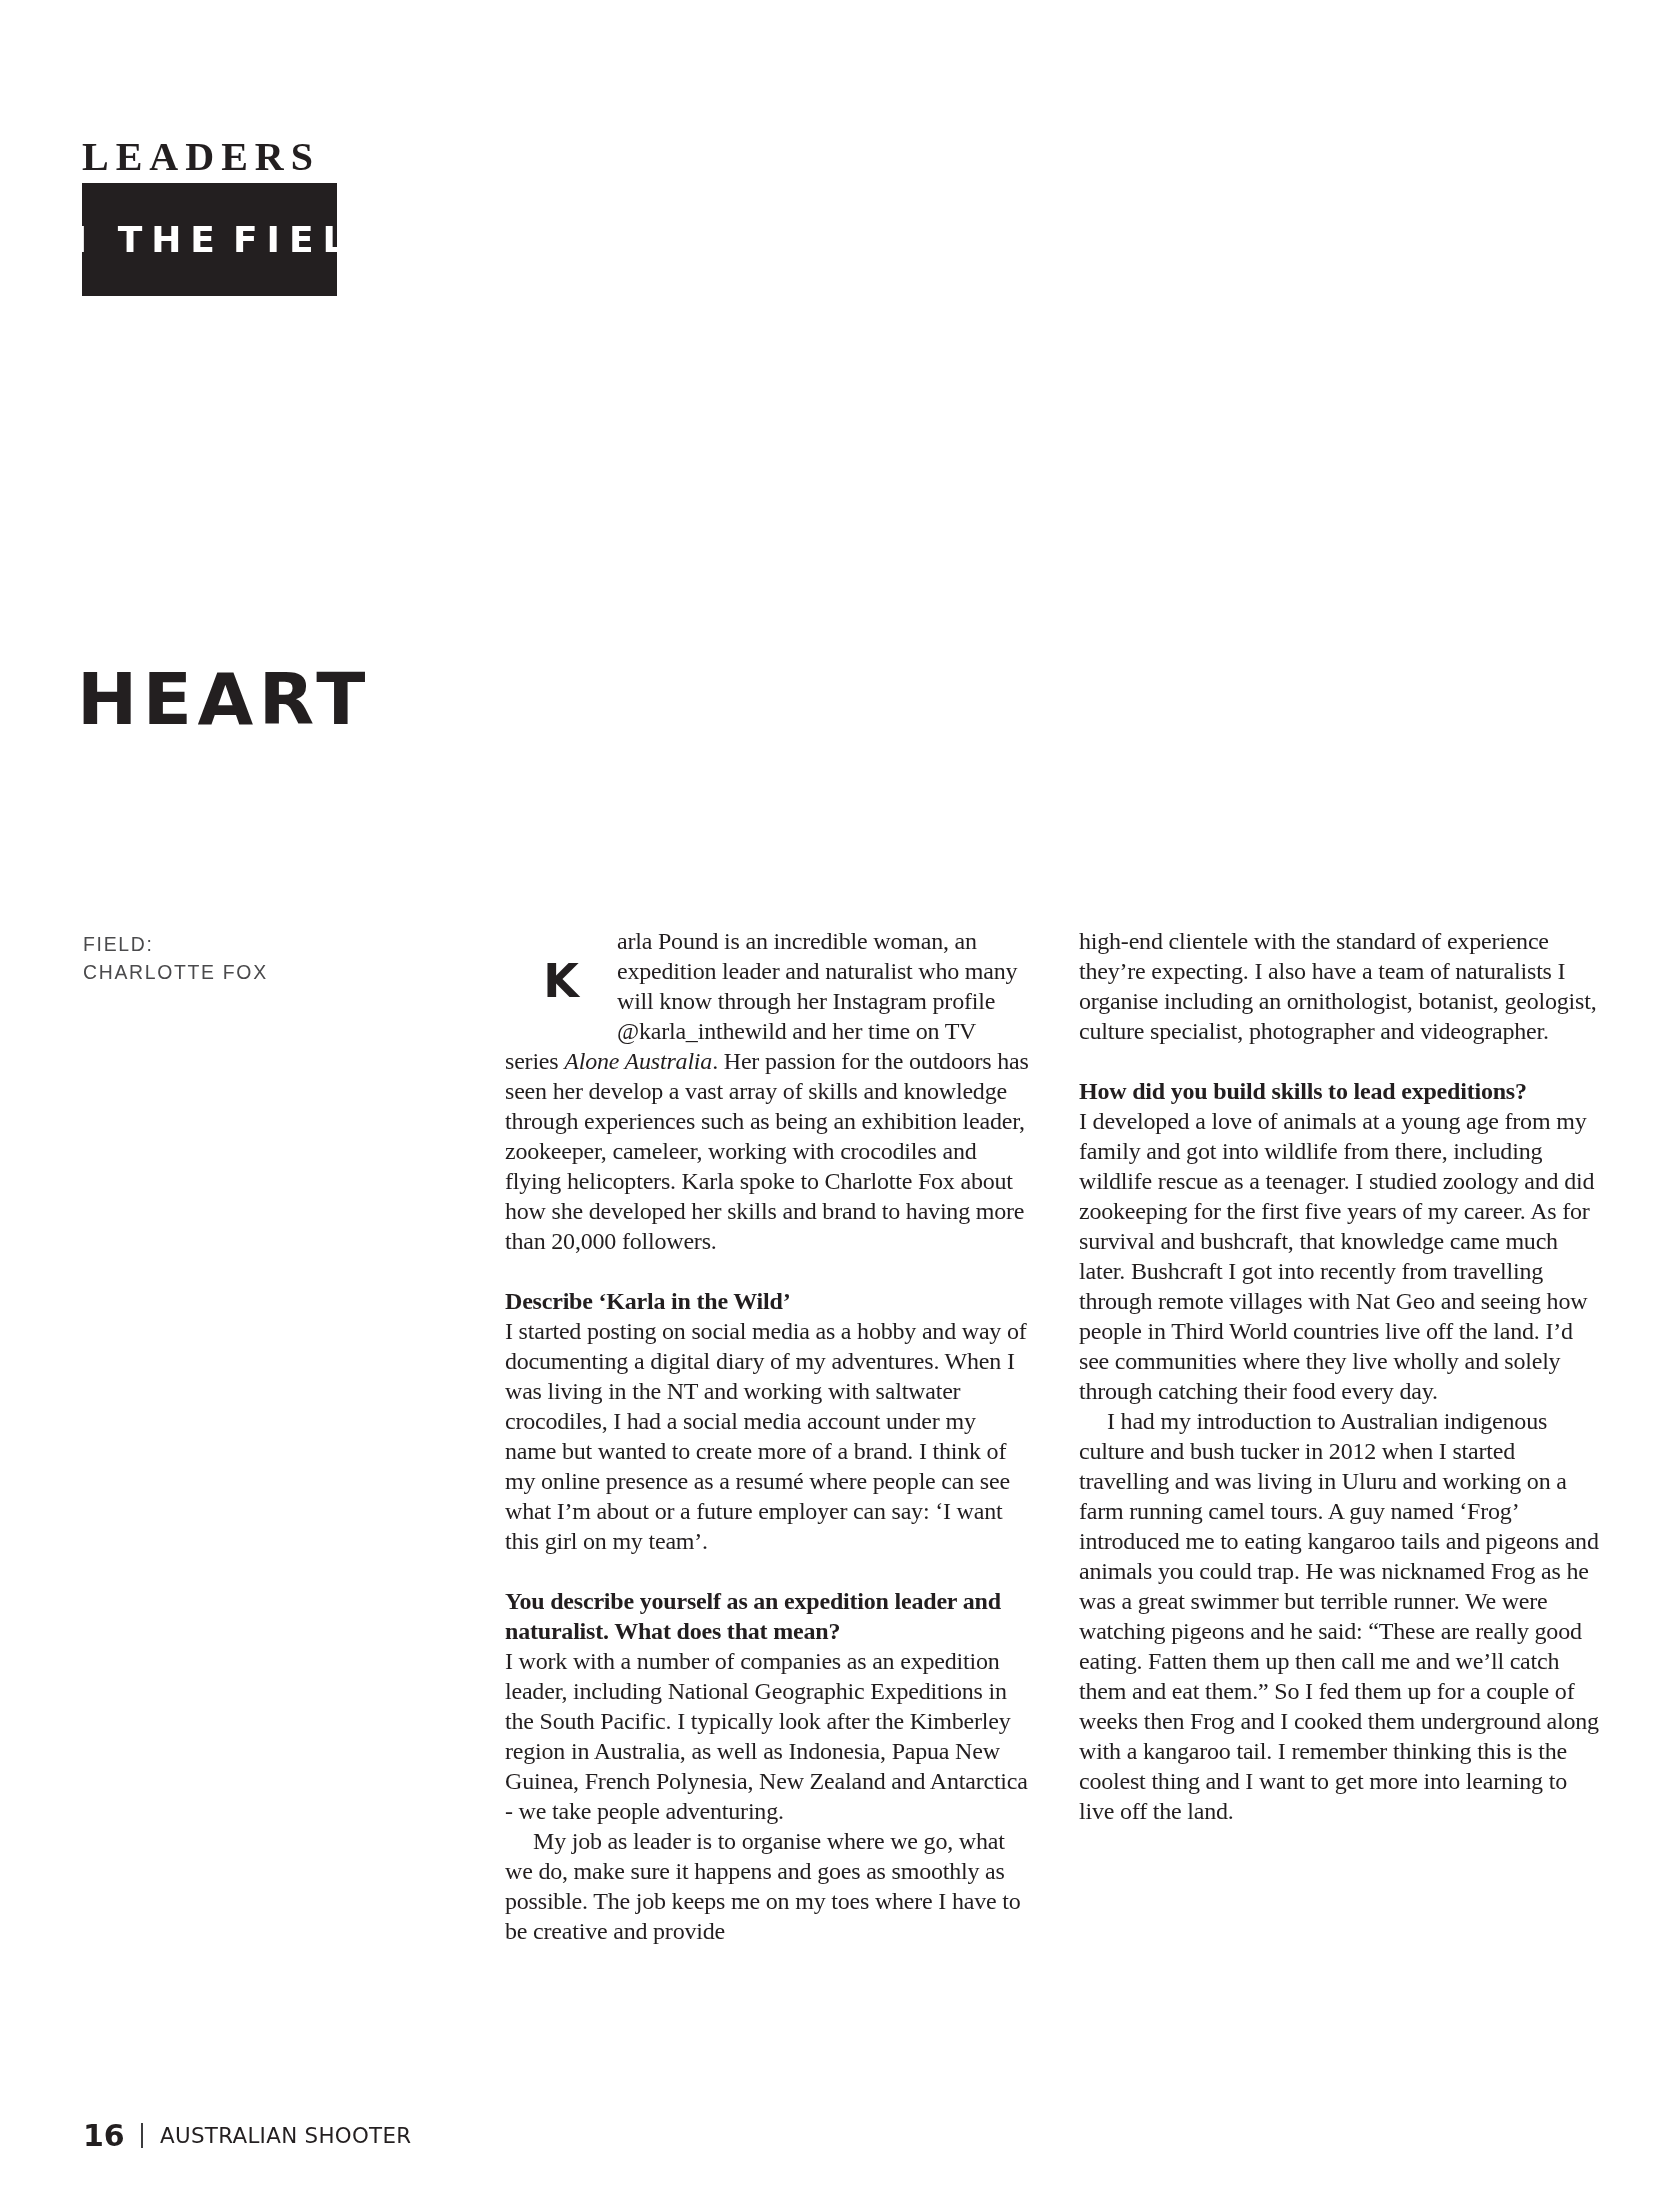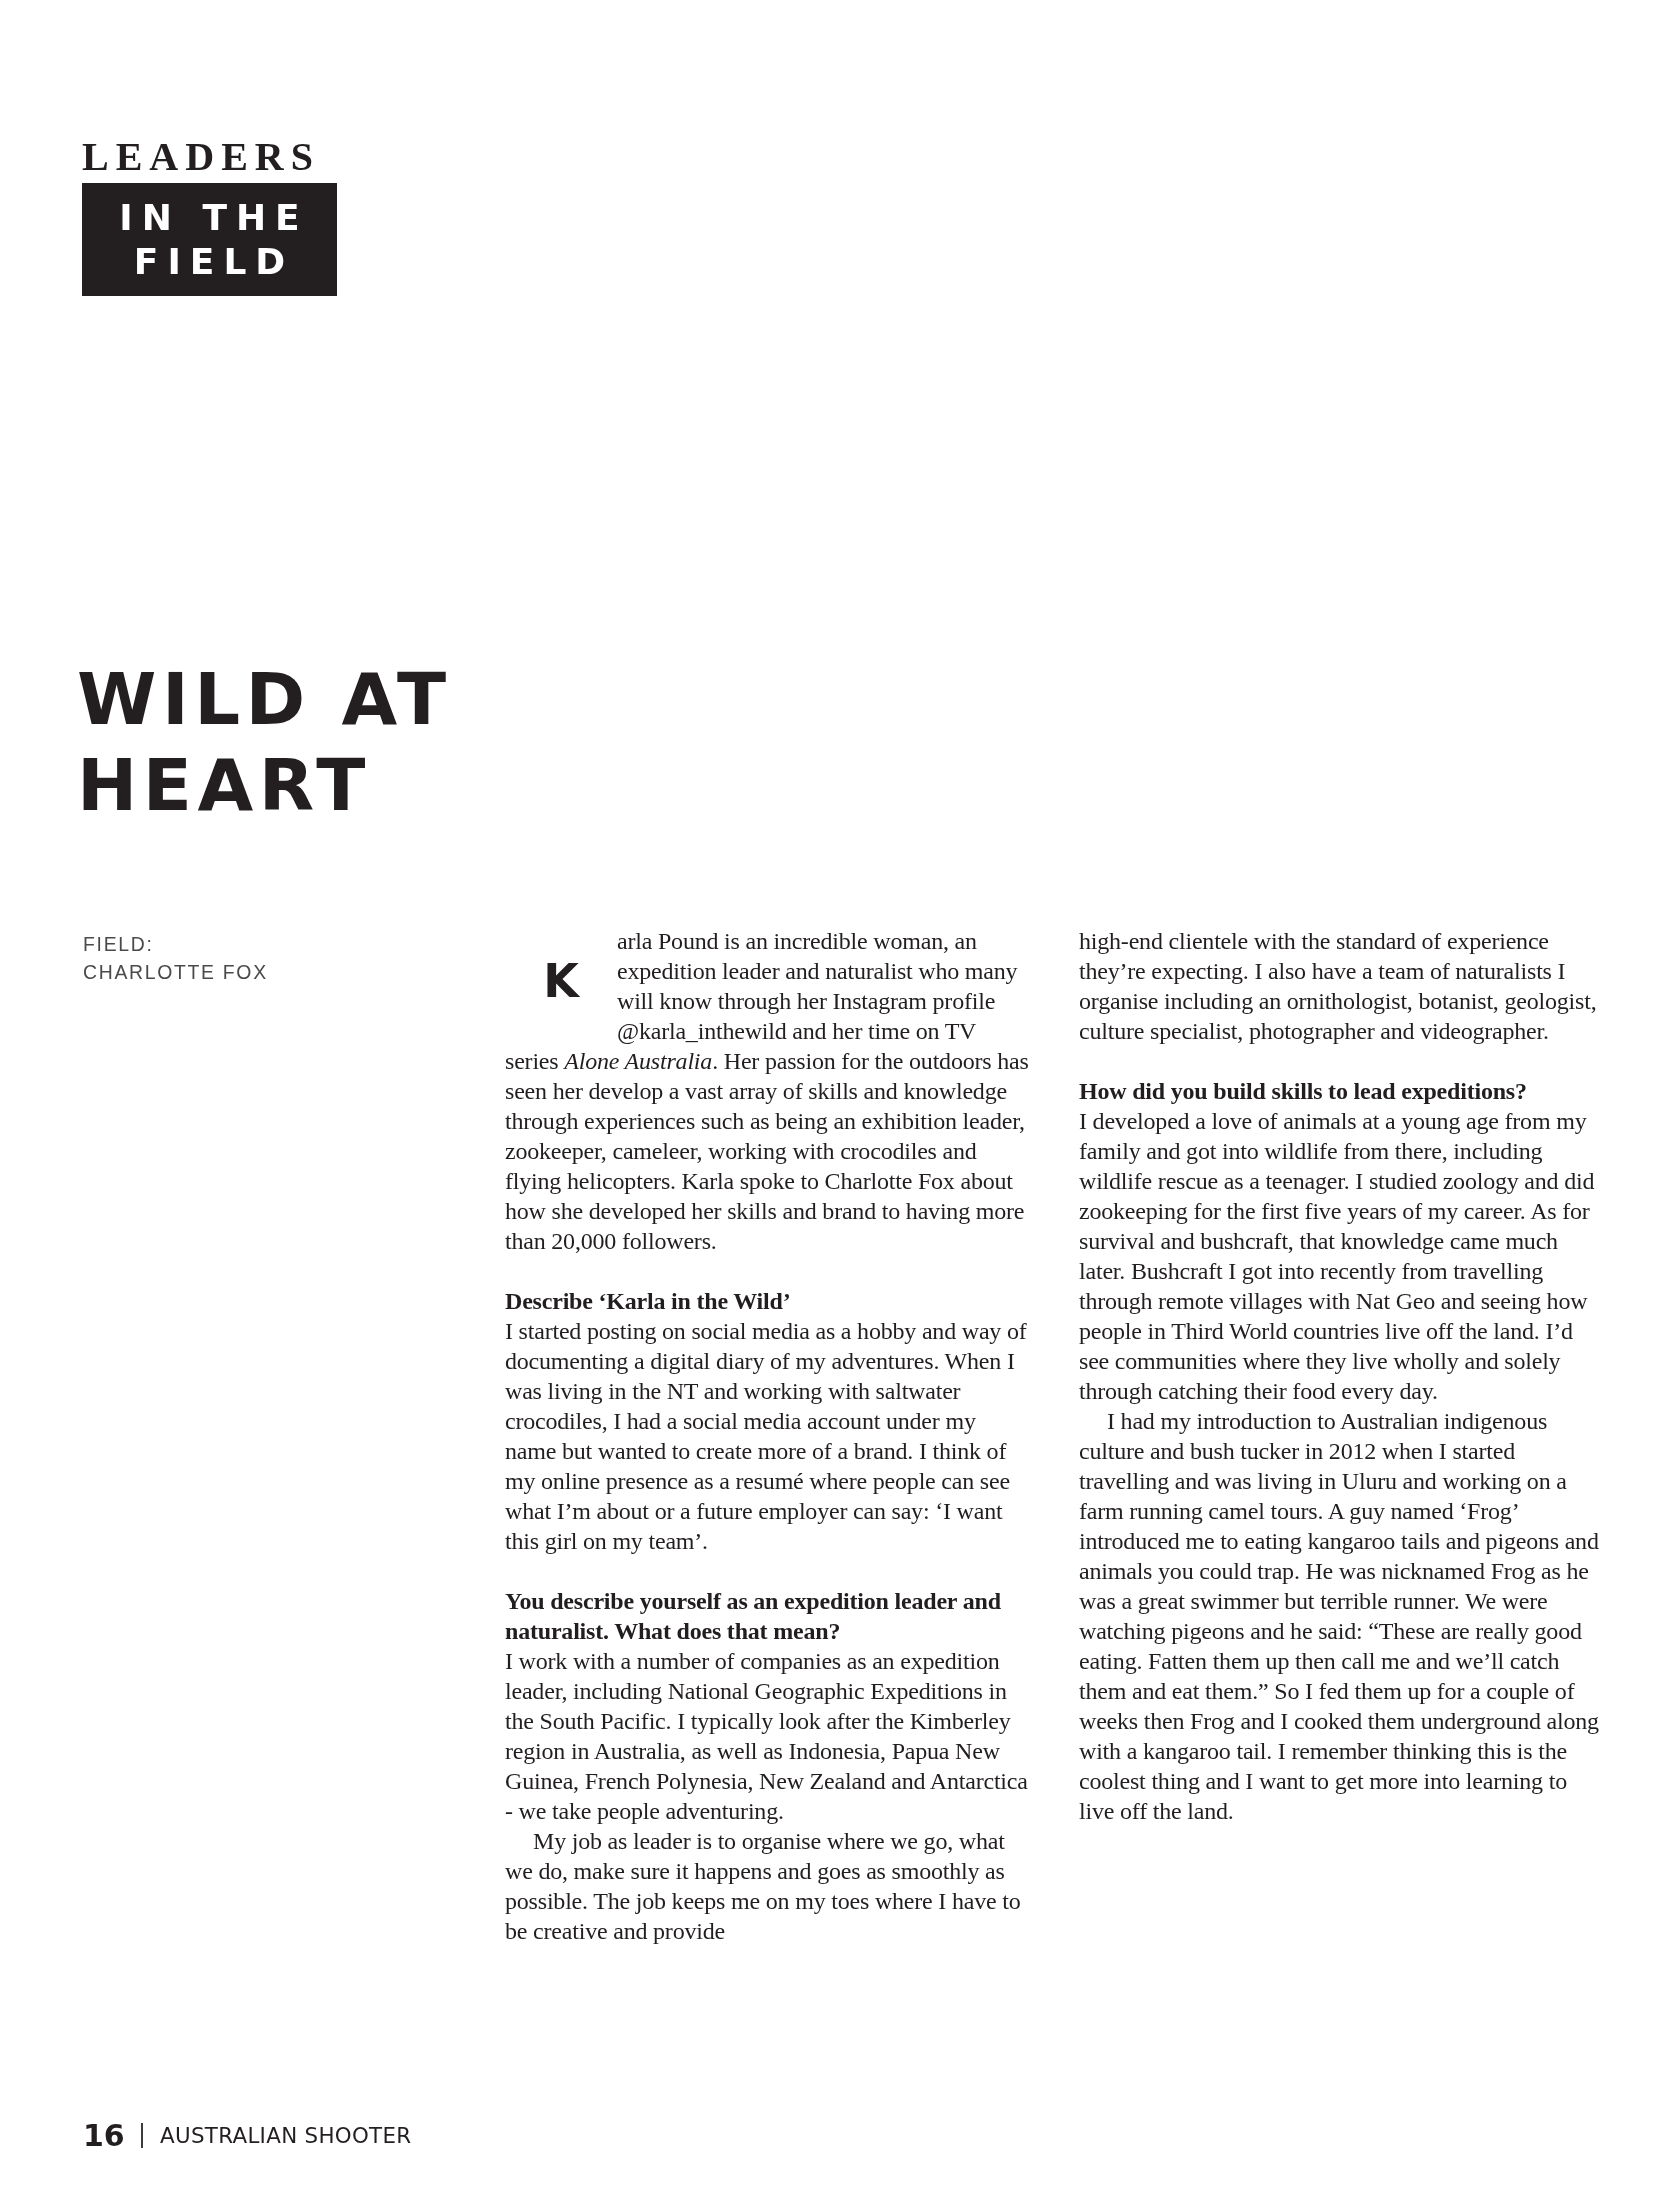--- a/index.html
+++ b/index.html
@@ -7,21 +7,21 @@
   body { position:relative; overflow:hidden; font-family:"Liberation Serif", serif; color:#221e1f; }
 
   
   .kicker-word {
     position:absolute; left:82px; top:133px;
     font-family:Liberation Serif, serif; font-weight:bold;
     font-size:40px; letter-spacing:7px; color:#231f20; white-space:nowrap;
   }
   .kicker-box {
     position:absolute; left:82px; top:183px; width:255px; height:113px;
-    background:#231f20; display:flex; flex-direction:column;
+    background:#231f20; display:flex; flex-direction:row;
     align-items:center; justify-content:center;
   }
   .kicker-box-line {
     font-family:"DejaVu Sans", sans-serif; font-weight:bold;
     font-size:36px; line-height:44px; letter-spacing:9px; text-indent:9px;
     color:#ffffff; white-space:nowrap;
   }
 
   
   .page-title {
@@ -78,21 +78,20 @@
 <body>
 
 <div class="kicker-word">LEADERS</div>
 
 <div class="kicker-box">
   <div class="kicker-box-line">IN THE</div>
   <div class="kicker-box-line">FIELD</div>
 </div>
 
 <div class="page-title">
-  <div>WILD AT</div>
   <div>HEART</div>
 </div>
 
 <div class="byline">
   <div>FIELD:</div>
   <div>CHARLOTTE FOX</div>
 </div>
 
 <div class="col col-left">
   <p class="body-p">

